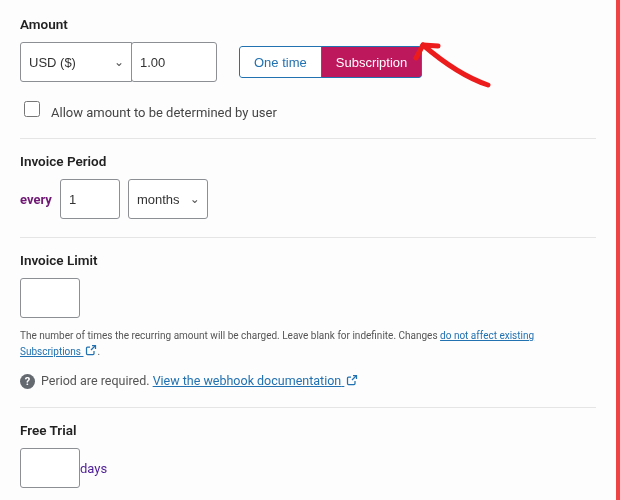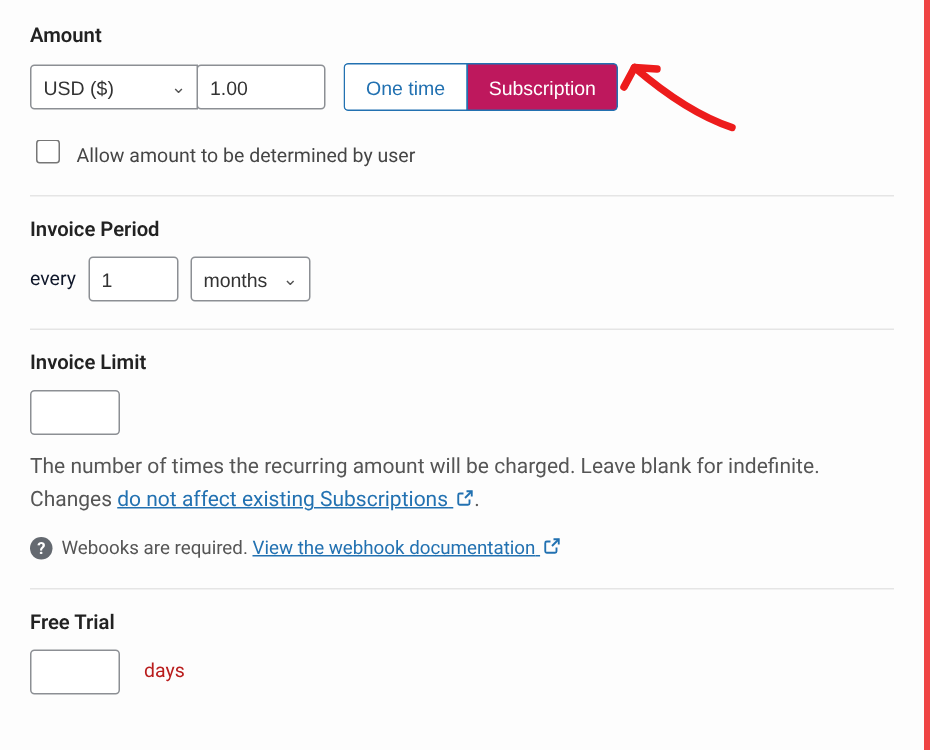--- a/index.html
+++ b/index.html
@@ -24,21 +24,21 @@
   .label-strong {
     font-weight: 600;
     color: #222;
     font-size: 13.5px;
     display: block;
     margin-bottom: 10px;
   }
   .row { display: flex; align-items: center; gap: 0; }
   .amount-row { gap: 0; }
   select, input[type="text"] {
-    height: 30px;
+    height: 40px;
     border: 1px solid #8c8f94;
     border-radius: 3px;
     background: #fff;
     font-size: 13px;
     color: #333;
     padding: 0 8px;
   }
   .currency-select {
     width: 112px;
     border-top-right-radius: 0;
@@ -59,21 +59,21 @@
     position: absolute;
     right: 8px;
     top: 50%;
     transform: translateY(-50%);
     pointer-events: none;
     color: #555;
     font-size: 12px;
   }
   .toggle-group {
     display: inline-flex;
-    margin-left: 12px;
+    margin-left: 22px;
     border-radius: 3px;
     overflow: hidden;
   }
   .toggle-btn {
     height: 32px;
     padding: 0 14px;
     font-size: 13px;
     border: 1px solid #2271b1;
     background: #fff;
     color: #2271b1;
@@ -81,25 +81,25 @@
     display: inline-flex;
     align-items: center;
   }
   .toggle-btn.left { border-top-left-radius: 3px; border-bottom-left-radius: 3px; }
   .toggle-btn.right { border-top-right-radius: 3px; border-bottom-right-radius: 3px; margin-left: -1px; }
   .toggle-btn.active { background: #be185d; color: #fff; }
   .checkbox-row { margin-top: 16px; display: flex; align-items: flex-end; gap: 8px; }
   .checkbox-row input[type="checkbox"] {
     width: 16px; height: 16px; border: 1px solid #8c8f94; border-radius: 3px; background: #fff;
   }
-  .prefix-text { margin-right: 8px; color: #0f172a; }
-  .suffix-text { margin-left: 16px; color: #b91c1c; }
+  .prefix-text { margin-right: 8px; color: #701a75; font-weight: bold; }
+  .suffix-text { margin-left: 0; color: #4c1d95; }
   .int-input { width: 60px; text-align: left; }
   .months-select { width: 80px; appearance: none; padding-right: 22px; }
-  .help-text { margin-top: 10px; line-height: 1.6; color: #555; font-size: 14px; }
+  .help-text { margin-top: 10px; line-height: 1.6; color: #555; font-size: 10px; }
   a.link { color: #2271b1; text-decoration: underline; }
   .ext-icon {
     display: inline-block;
     vertical-align: -1px;
     margin-left: 2px;
     color: #2271b1;
   }
   .info-row { margin-top: 12px; display: flex; align-items: center; gap: 6px; color: #555; font-size: 12.5px; }
   .info-icon {
     width: 15px; height: 15px; border-radius: 50%; background: #646970; color: #fff;
@@ -166,21 +166,21 @@
       <a href="#" class="link"><span>do not affect existing Subscriptions</span>
         <span class="ext-icon"><svg width="12" height="12" viewBox="0 0 24 24" fill="none" stroke="currentColor" stroke-width="2.5">
               <path d="M14 3h7v7"></path>
               <path d="M21 3l-9 9"></path>
               <path d="M18 14v5a2 2 0 0 1-2 2H5a2 2 0 0 1-2-2V8a2 2 0 0 1 2-2h5"></path>
             </svg></span></a><span>.</span>
     </div>
     <div class="info-row">
       <span class="info-icon">?</span>
       <span>
-        <span>Webooks are required. </span>
+        <span>Period are required. </span>
         <a href="#" class="link"><span>View the webhook documentation</span>
           <span class="ext-icon"><svg width="12" height="12" viewBox="0 0 24 24" fill="none" stroke="currentColor" stroke-width="2.5">
                 <path d="M14 3h7v7"></path>
                 <path d="M21 3l-9 9"></path>
                 <path d="M18 14v5a2 2 0 0 1-2 2H5a2 2 0 0 1-2-2V8a2 2 0 0 1 2-2h5"></path>
               </svg></span></a>
       </span>
     </div>
   </div>
 

